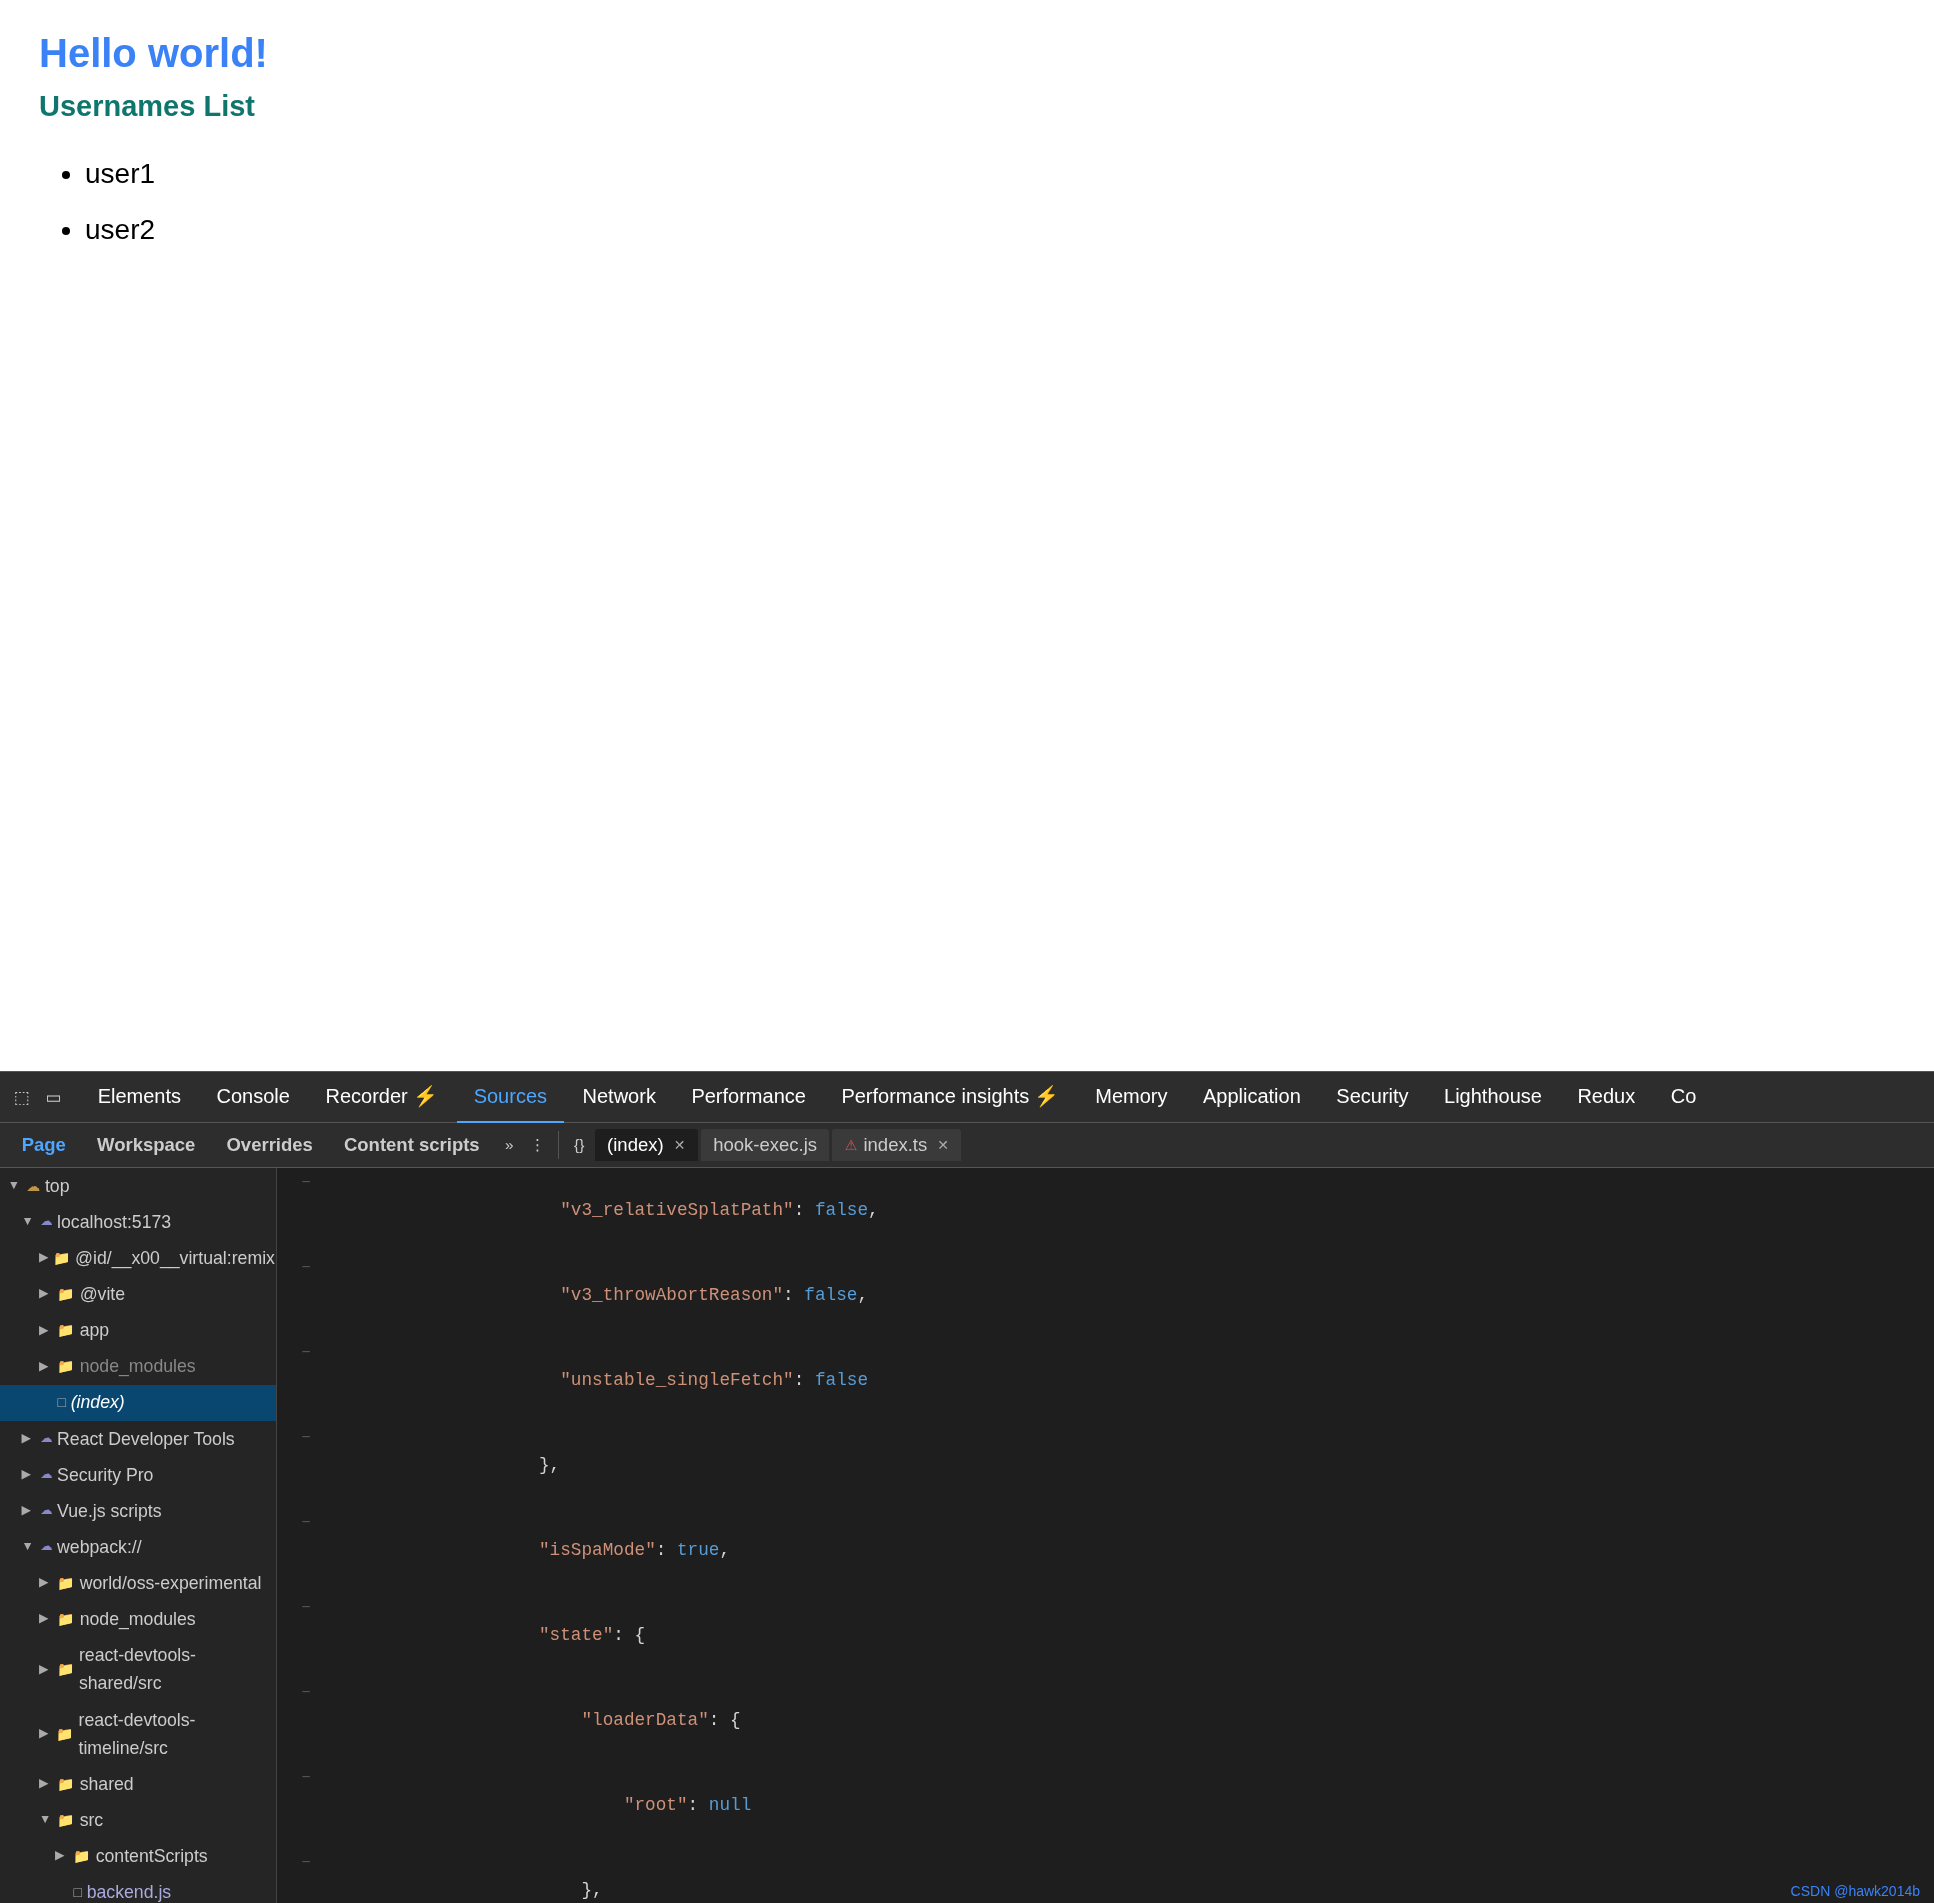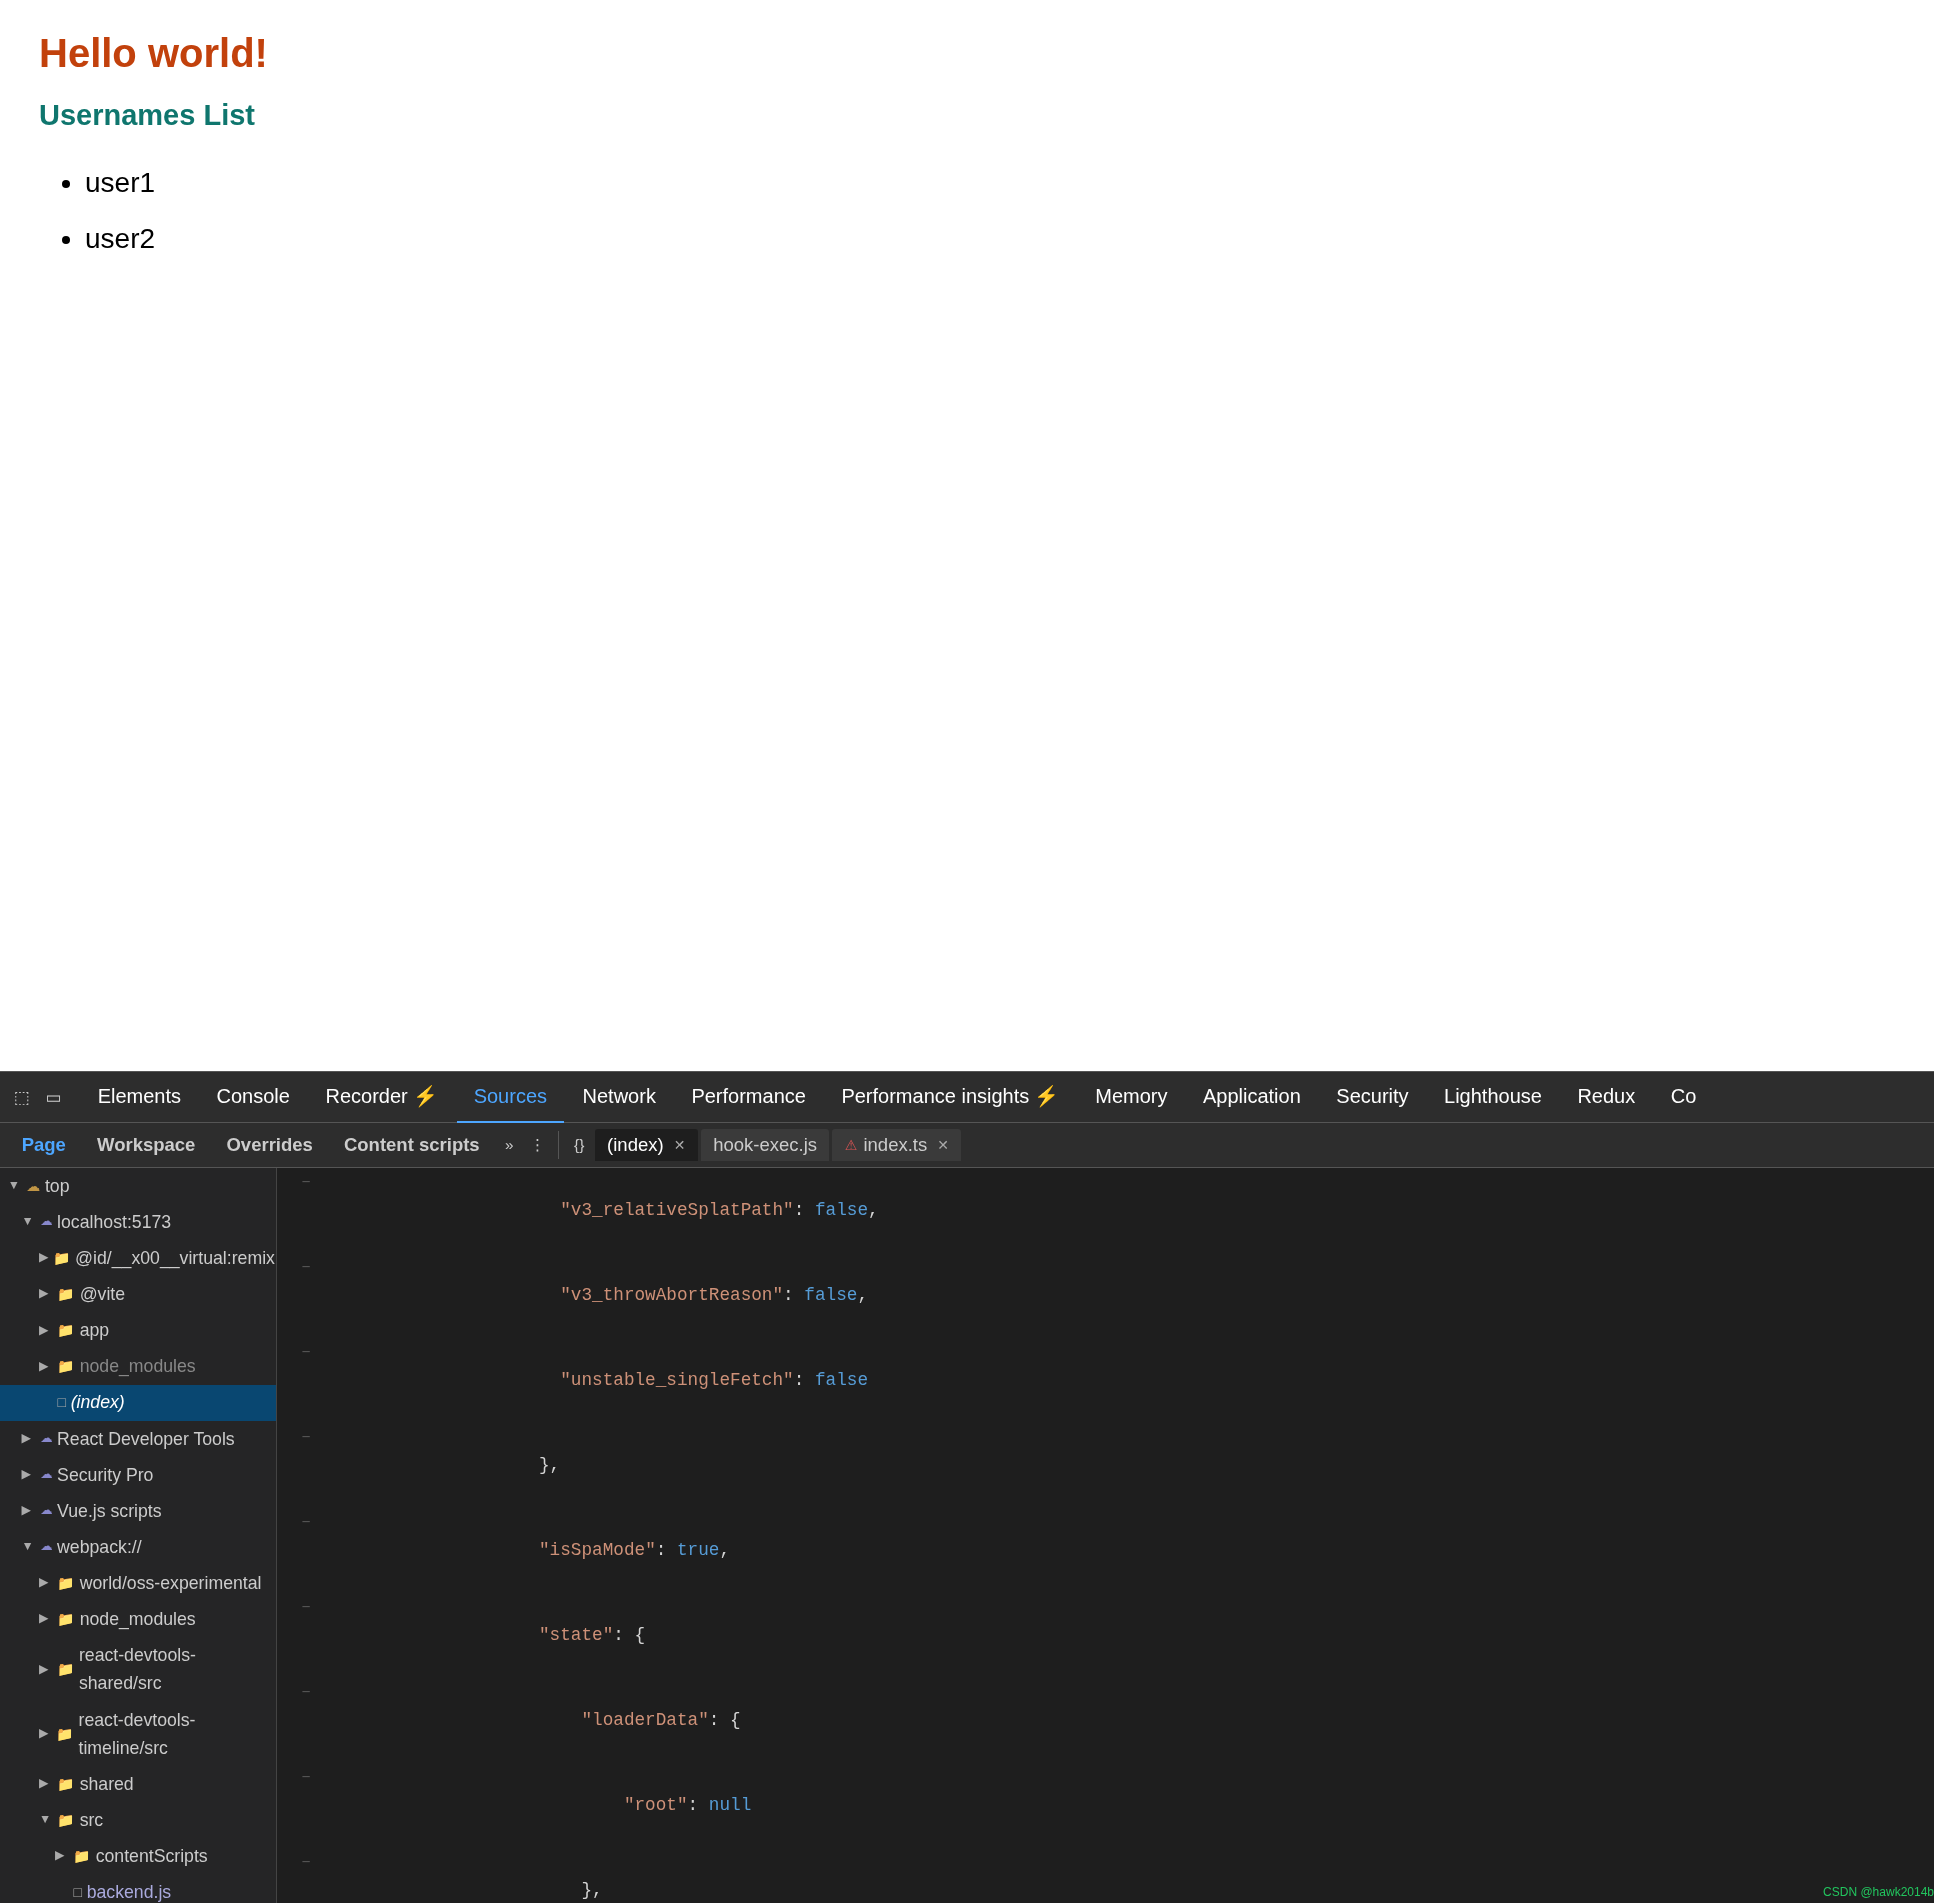--- a/index.html
+++ b/index.html
@@ -8,22 +8,22 @@
     
     .page-content {
       background: #fff;
       padding: 31px 39px;
       height: 1071px;
       overflow: hidden;
     }
     .page-title {
       font-size: 40px;
       font-weight: bold;
-      margin-bottom: 23px;
-      color: #c2410c;
+      margin-bottom: 14px;
+      color: #3b82f6;
     }
     .page-subtitle {
       font-size: 29px;
       font-weight: bold;
       margin-bottom: 23px;
       color: #0f766e;
     }
     .user-list {
       list-style: disc;
       padding-left: 46px;
@@ -199,23 +199,23 @@
     .line-content { color: #d4d4d4; white-space: pre; }
     .c-string { color: #ce9178; }
     .c-bool { color: #569cd6; }
     .c-null { color: #569cd6; }
     .c-punct { color: #d4d4d4; }
 
     
     .watermark {
       position: absolute;
       bottom: 3.9px;
-      right: 0;
-      font-size: 12px;
-      color: #22c55e;
+      right: 14px;
+      font-size: 14px;
+      color: #3b82f6;
     }
   </style>
 </head>
 <body>
 
 <div class="page-content">
   <h1 class="page-title">Hello world!</h1>
   <h2 class="page-subtitle">Usernames List</h2>
   <ul class="user-list">
     <li>user1</li>

